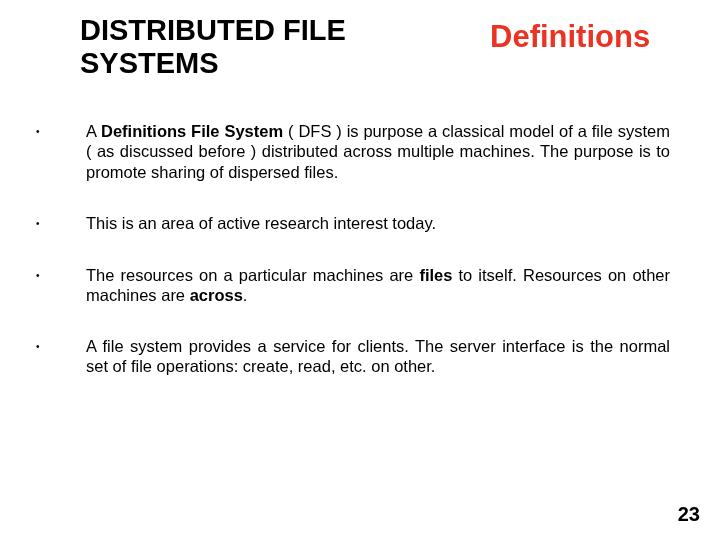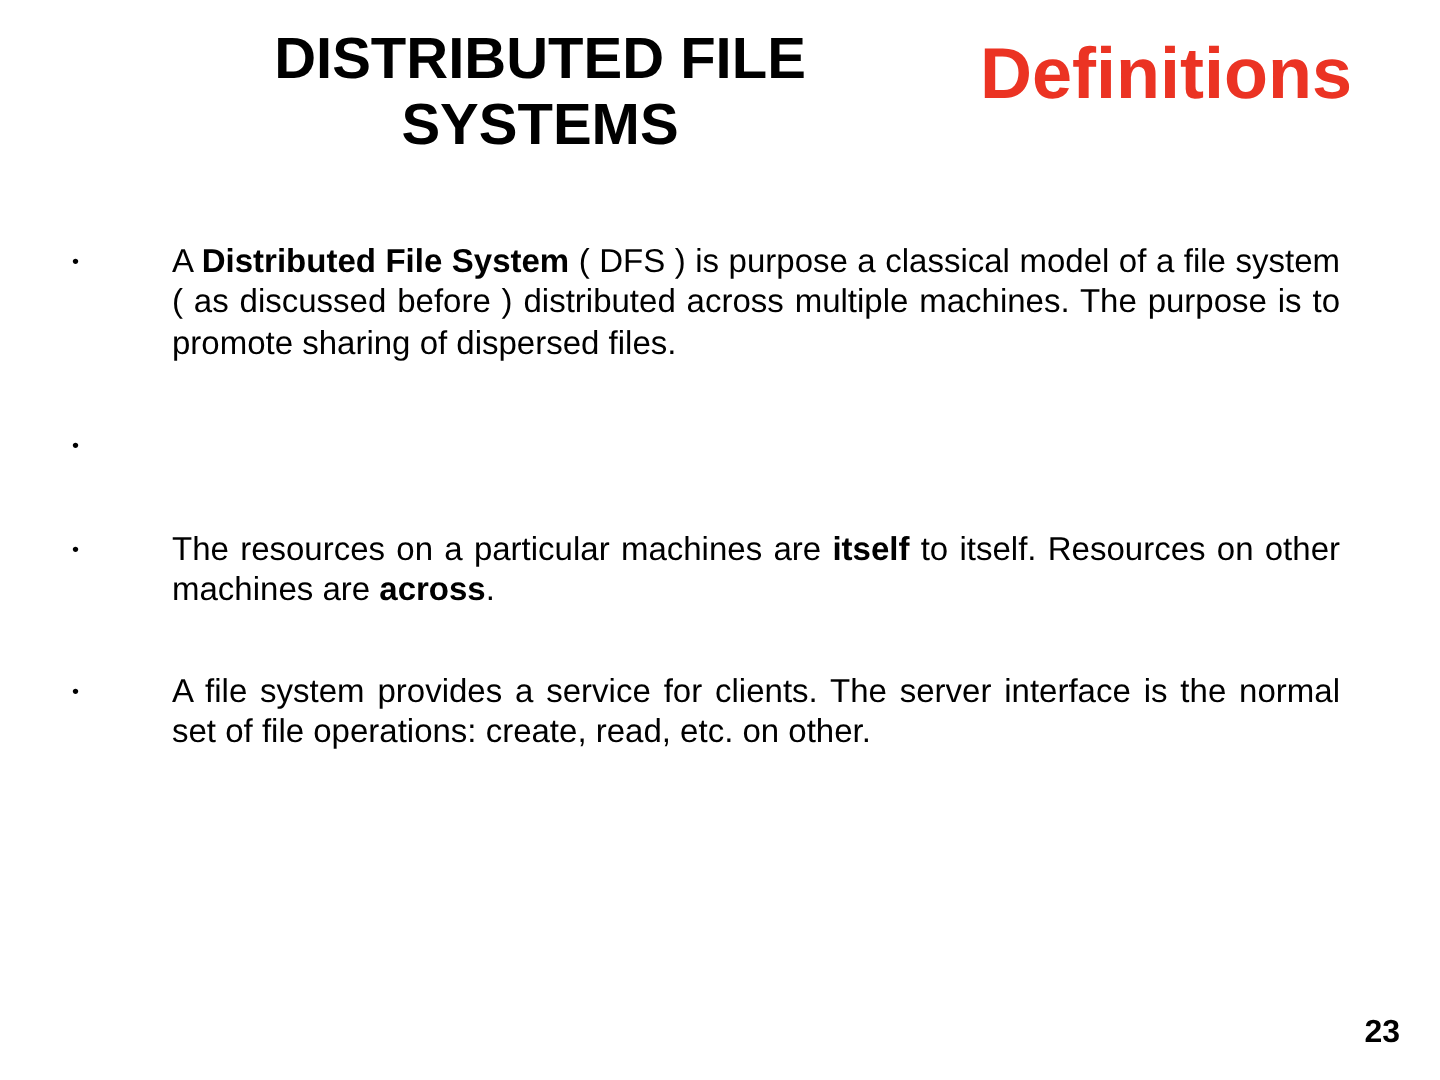--- a/index.html
+++ b/index.html
@@ -14,31 +14,30 @@
     overflow: hidden;
   }
   .header {
     display: flex;
     align-items: center;
     padding: 14px 40px 0 40px;
   }
   .title-left {
     flex: 0 0 auto;
     width: 380px;
-    text-align: center;
     font-weight: 700;
     font-size: 29px;
     line-height: 1.15;
     margin-left: 40px;
   }
   .title-right {
     flex: 1;
     text-align: left;
     font-weight: 700;
-    font-size: 36px;
+    font-size: 31px;
     color: #eb3323;
     padding-left: 30px;
     padding-bottom: 20px;
   }
   .body {
     padding: 40px 50px 0 30px;
   }
   .bullet-row {
     display: flex;
     align-items: flex-start;
@@ -55,50 +54,51 @@
     flex: 1;
     font-size: 16.5px;
     line-height: 1.25;
     text-align: justify;
   }
   .bold { font-weight: 700; }
   .pagenum {
     position: absolute;
     right: 20px;
     bottom: 14px;
-    font-size: 16px;
+    font-size: 20px;
     font-weight: 700;
     margin-left: 40px;
   }
 </style>
 </head>
 <body>
 
 <div class="header">
   <div class="title-left">DISTRIBUTED FILE SYSTEMS</div>
   <div class="title-right">Definitions</div>
 </div>
 
 <div class="body">
 
   <div class="bullet-row">
     <div class="bullet-dot">•</div>
     <div class="bullet-text">
-      <span>A </span><span class="bold">Distributed File System</span><span> ( DFS ) is purpose a classical model of a file system ( as discussed before ) distributed across multiple machines. The purpose is to promote sharing of dispersed files.</span>
+      <span>A </span><span class="bold">Definitions File System</span><span> ( DFS ) is purpose a classical model of a file system ( as discussed before ) distributed across multiple machines. The purpose is to promote sharing of dispersed files.</span>
     </div>
   </div>
 
   <div class="bullet-row">
     <div class="bullet-dot">•</div>
+    <div class="bullet-text">This is an area of active research interest today.</div>
   </div>
 
   <div class="bullet-row">
     <div class="bullet-dot">•</div>
     <div class="bullet-text">
-      <span>The resources on a particular machines are </span><span class="bold">itself</span><span> to itself.   Resources on other machines are </span><span class="bold">across</span><span>.</span>
+      <span>The resources on a particular machines are </span><span class="bold">files</span><span> to itself.   Resources on other machines are </span><span class="bold">across</span><span>.</span>
     </div>
   </div>
 
   <div class="bullet-row">
     <div class="bullet-dot">•</div>
     <div class="bullet-text">A file system provides a service for clients. The server interface is the normal set of file operations: create, read, etc. on other.</div>
   </div>
 
 </div>
 

